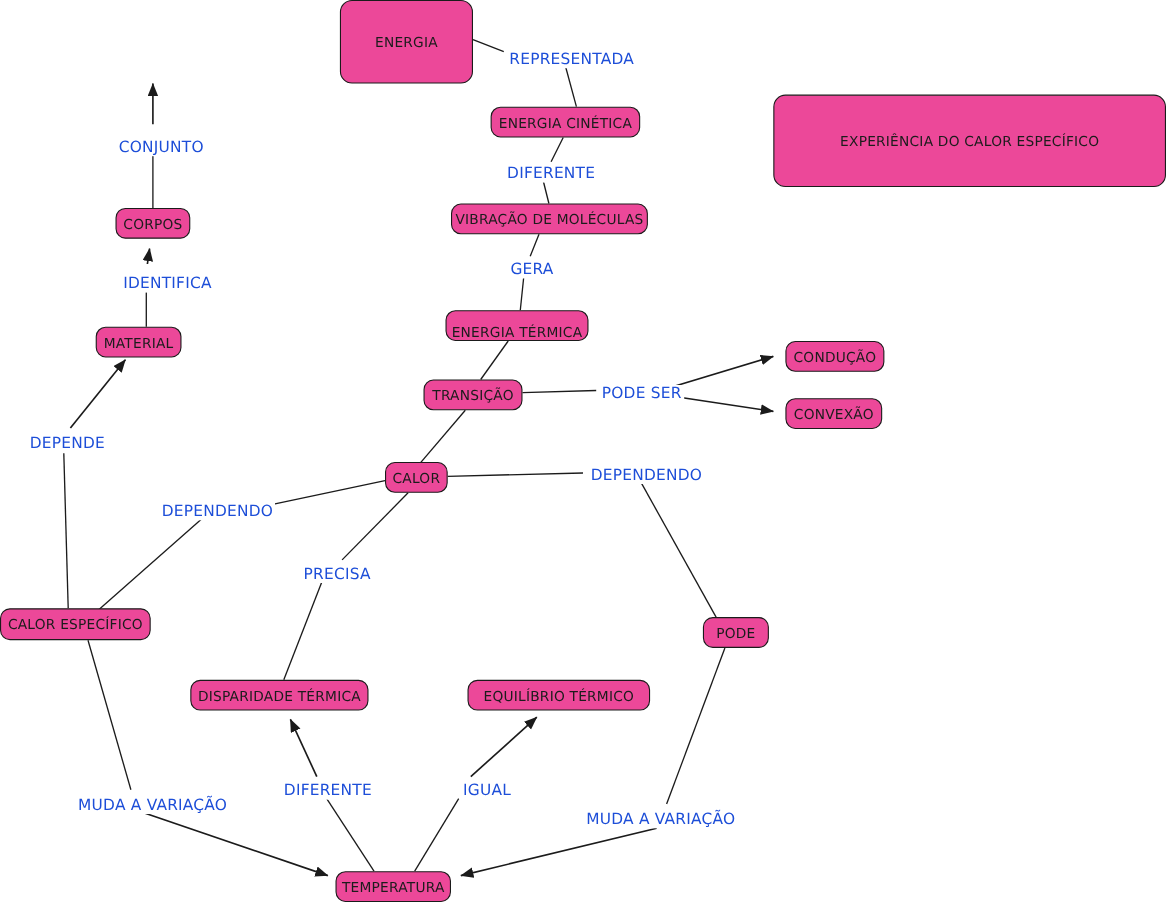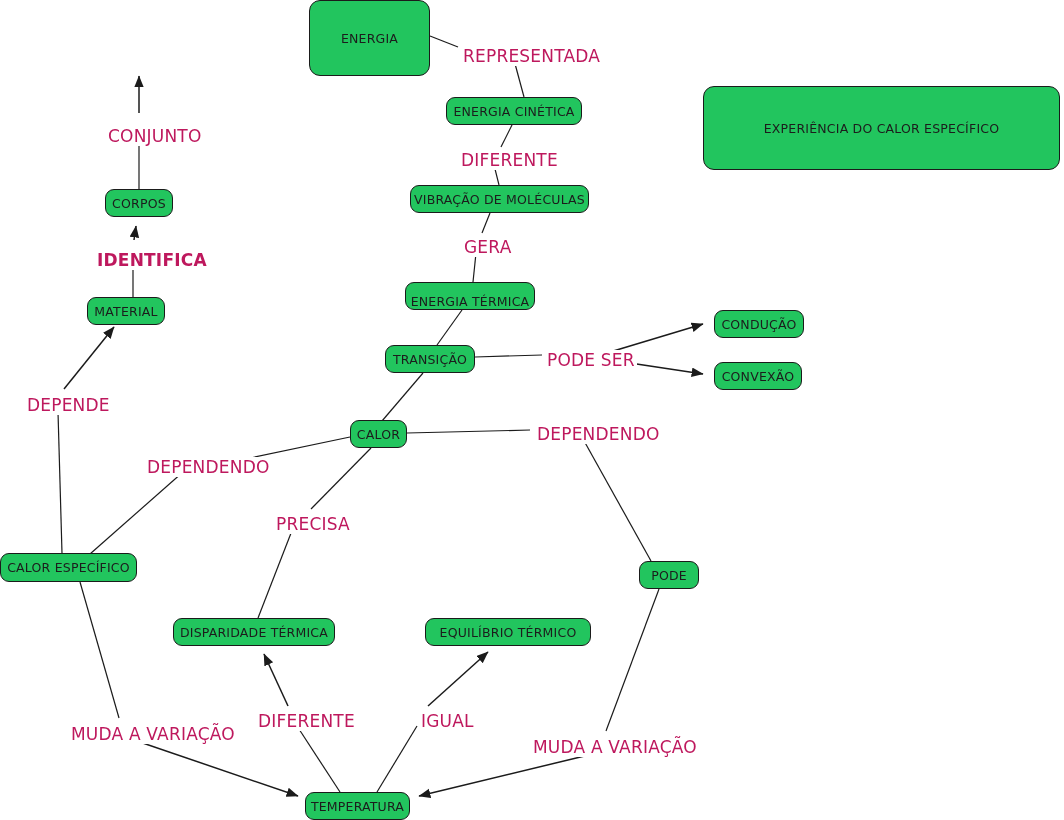--- a/index.html
+++ b/index.html
@@ -22,40 +22,40 @@
     position: absolute;
     left: 0;
     top: 0;
     width: 1064px;
     height: 820px;
     pointer-events: none;
   }
   .node {
     position: absolute;
     box-sizing: border-box;
-    background: #22c55e;
+    background: #ec4899;
     border: 1.3px solid #1b1b1b;
     border-radius: 9px;
     display: flex;
     align-items: center;
     justify-content: center;
     font-size: 12.5px;
     color: #1c1c1c;
     letter-spacing: 0.2px;
     white-space: nowrap;
     z-index: 3;
   }
   .node.bigbox {
     border-radius: 11px;
     font-size: 12.5px;
   }
   .edge-label {
     position: absolute;
-    font-size: 17px;
-    color: #be185d;
+    font-size: 14px;
+    color: #1d4ed8;
     letter-spacing: 0.2px;
     white-space: nowrap;
     background: #ffffff;
     padding: 0 2px;
     z-index: 4;
   }
 </style>
 </head>
 <body>
 
@@ -212,21 +212,21 @@
   <div class="node" style="left:305px; top:792px; width:105px; height:28px;">
     <span>TEMPERATURA</span>
   </div>
 
   <div class="node bigbox" style="left:703px; top:86px; width:357px; height:84px;">
     <span>EXPERIÊNCIA DO CALOR ESPECÍFICO</span>
   </div>
 
   <div class="edge-label" style="left:106px; top:126px;">CONJUNTO</div>
 
-  <div class="edge-label" style="left:95px; top:250px;font-weight:bold;">IDENTIFICA</div>
+  <div class="edge-label" style="left:110px; top:250px;">IDENTIFICA</div>
 
   <div class="edge-label" style="left:25px; top:395px;">DEPENDE</div>
 
   <div class="edge-label" style="left:461px; top:46px;">REPRESENTADA</div>
 
   <div class="edge-label" style="left:459px; top:150px;">DIFERENTE</div>
 
   <div class="edge-label" style="left:462px; top:237px;">GERA</div>
 
   <div class="edge-label" style="left:545px; top:350px;">PODE SER</div>

